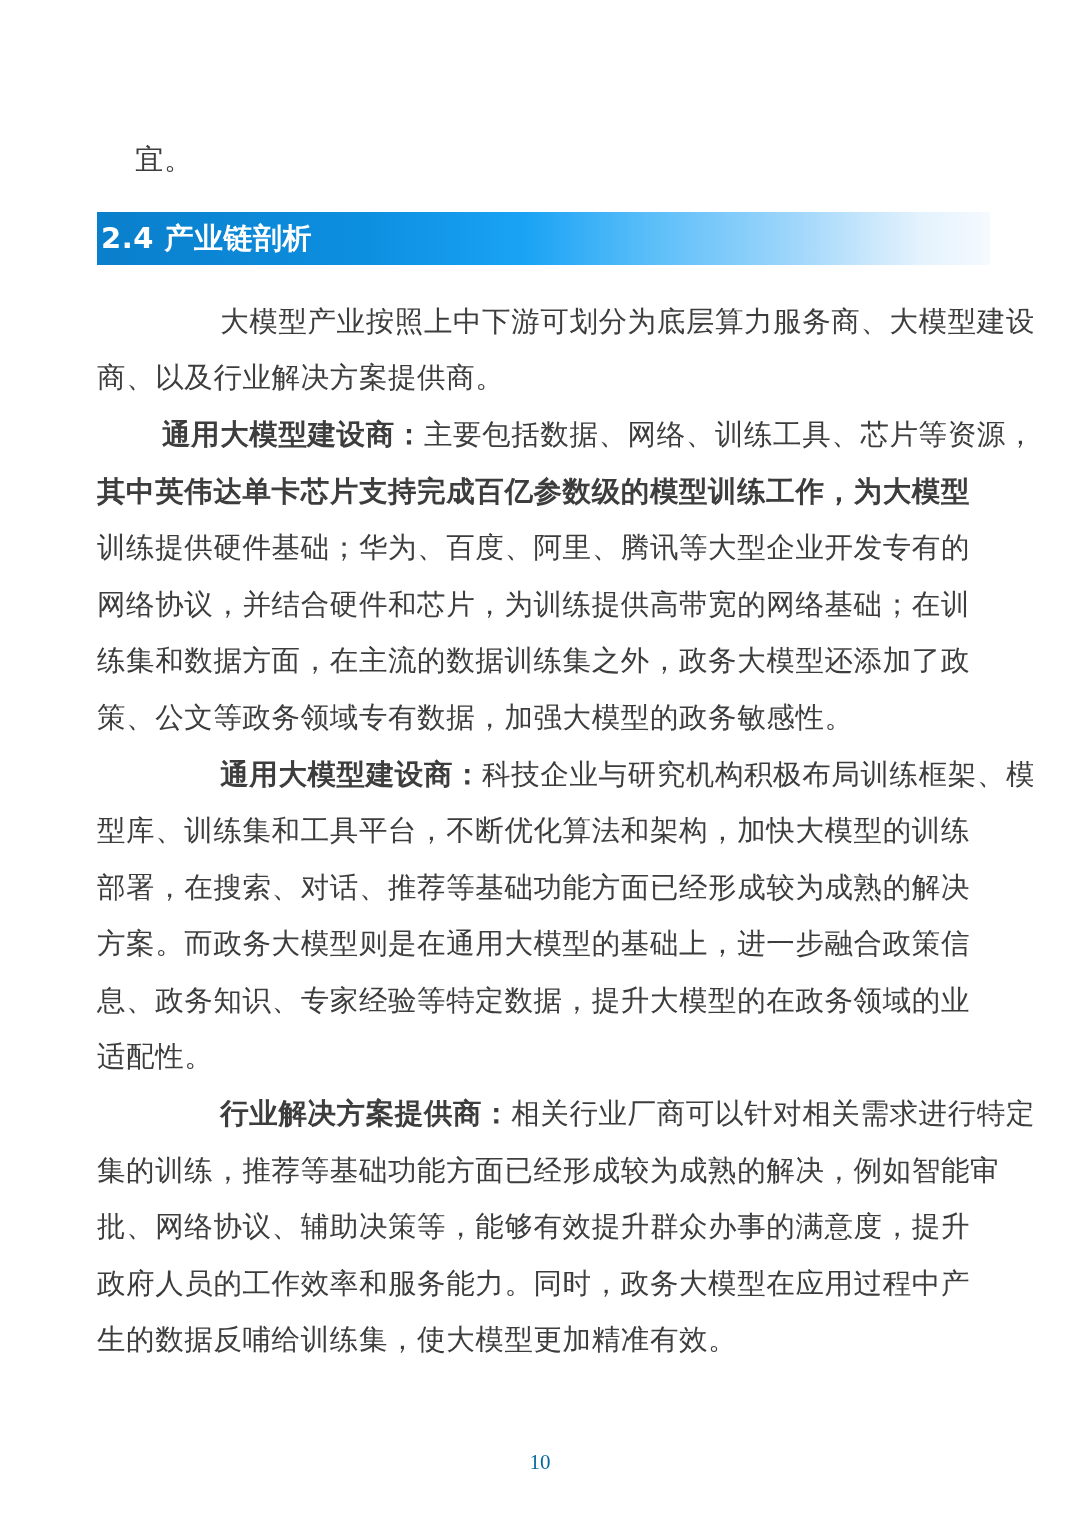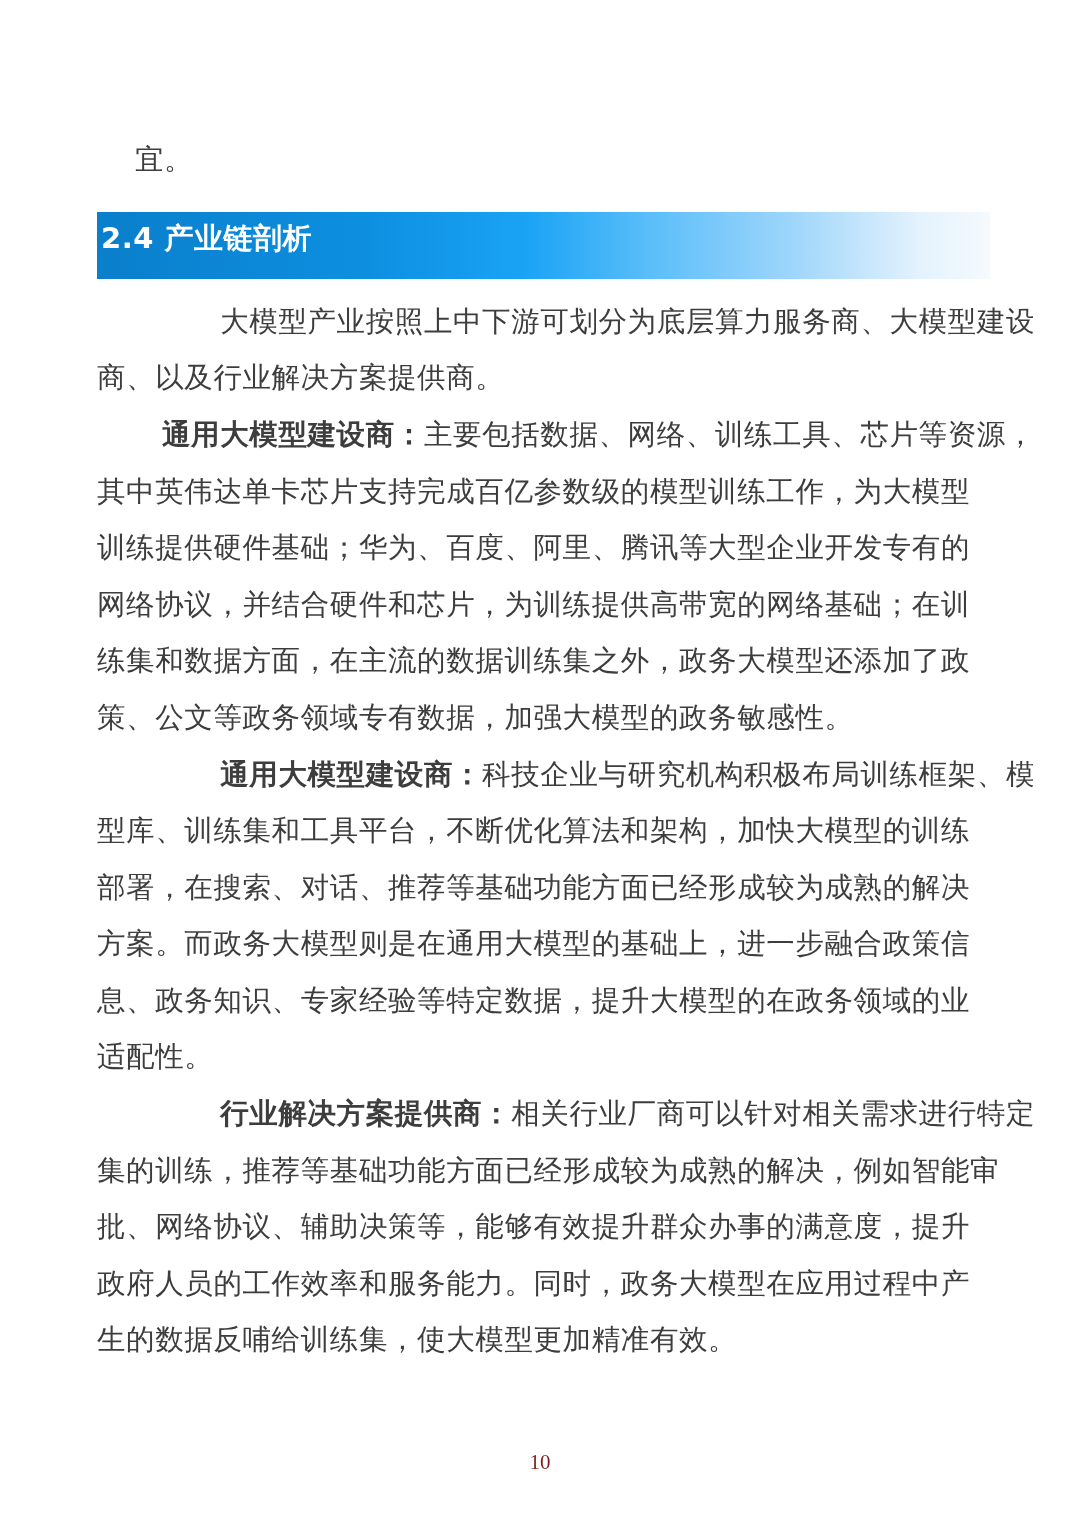--- a/index.html
+++ b/index.html
@@ -3,45 +3,45 @@
 <meta charset="utf-8">
 <style>
   html, body { margin: 0; padding: 0; background: #ffffff; }
   body { width: 1080px; height: 1526px; position: relative; overflow: hidden;
          font-family: "DejaVu Sans", "Liberation Sans", sans-serif; color: #3d3d3d; }
   .page { position: absolute; left: 0; top: 0; width: 1080px; height: 1526px; }
   .line { position: absolute; left: 97px; width: 880px; font-size: 28.5px; line-height: 40px;
           white-space: nowrap; letter-spacing: 0.6px; }
   .indent { left: 155px; text-align: right; }
   .bold { font-weight: bold; }
-  .heading-bar { position: absolute; left: 97px; top: 212px; width: 893px; height: 67px;
+  .heading-bar { position: absolute; left: 97px; top: 212px; width: 893px; height: 53px;
     background: linear-gradient(90deg, #0a7fcb 0%, #0d8fe0 30%, #1aa3f5 48%, #5bbef9 62%, #9fd6fb 78%, #e3f2fd 92%, #f5fafe 100%); }
   .heading-text { position: absolute; left: 4px; top: 6px; font-size: 29px; line-height: 40px;
     font-weight: bold; color: #ffffff; letter-spacing: 0.5px; }
   .page-number { position: absolute; left: 0; width: 1080px; top: 1450px; text-align: center;
-    font-family: "Liberation Serif", "DejaVu Serif", serif; font-size: 21px; color: #7f1d1d; }
+    font-family: "Liberation Serif", "DejaVu Serif", serif; font-size: 21px; color: #0369a1; }
 </style>
 </head>
 <body>
 
 <div class="page">
 
   <div class="line" style="left:135px; top:140px;">宜。</div>
 
   <div class="heading-bar">
     <div class="heading-text">2.4  产业链剖析</div>
   </div>
 
   <div class="line indent" style="top:302px;">大模型产业按照上中下游可划分为底层算力服务商、大模型建设</div>
   <div class="line" style="top:358px;">商、以及行业解决方案提供商。</div>
 
   <div class="line indent" style="top:415px;">
     <span class="bold">通用大模型建设商：</span><span>主要包括数据、网络、训练工具、芯片等资源，</span>
   </div>
-  <div class="line" style="top:472px;">其中英伟达单卡芯片支持完成百亿参数级的模型训练工作，为大模型</div>
+  <div class="line" style="top:472px;font-weight:bold;">其中英伟达单卡芯片支持完成百亿参数级的模型训练工作，为大模型</div>
   <div class="line" style="top:528px;">训练提供硬件基础；华为、百度、阿里、腾讯等大型企业开发专有的</div>
   <div class="line" style="top:585px;">网络协议，并结合硬件和芯片，为训练提供高带宽的网络基础；在训</div>
   <div class="line" style="top:641px;">练集和数据方面，在主流的数据训练集之外，政务大模型还添加了政</div>
   <div class="line" style="top:698px;">策、公文等政务领域专有数据，加强大模型的政务敏感性。</div>
 
   <div class="line indent" style="top:755px;">
     <span class="bold">通用大模型建设商：</span><span>科技企业与研究机构积极布局训练框架、模</span>
   </div>
   <div class="line" style="top:811px;">型库、训练集和工具平台，不断优化算法和架构，加快大模型的训练</div>
   <div class="line" style="top:868px;">部署，在搜索、对话、推荐等基础功能方面已经形成较为成熟的解决</div>

